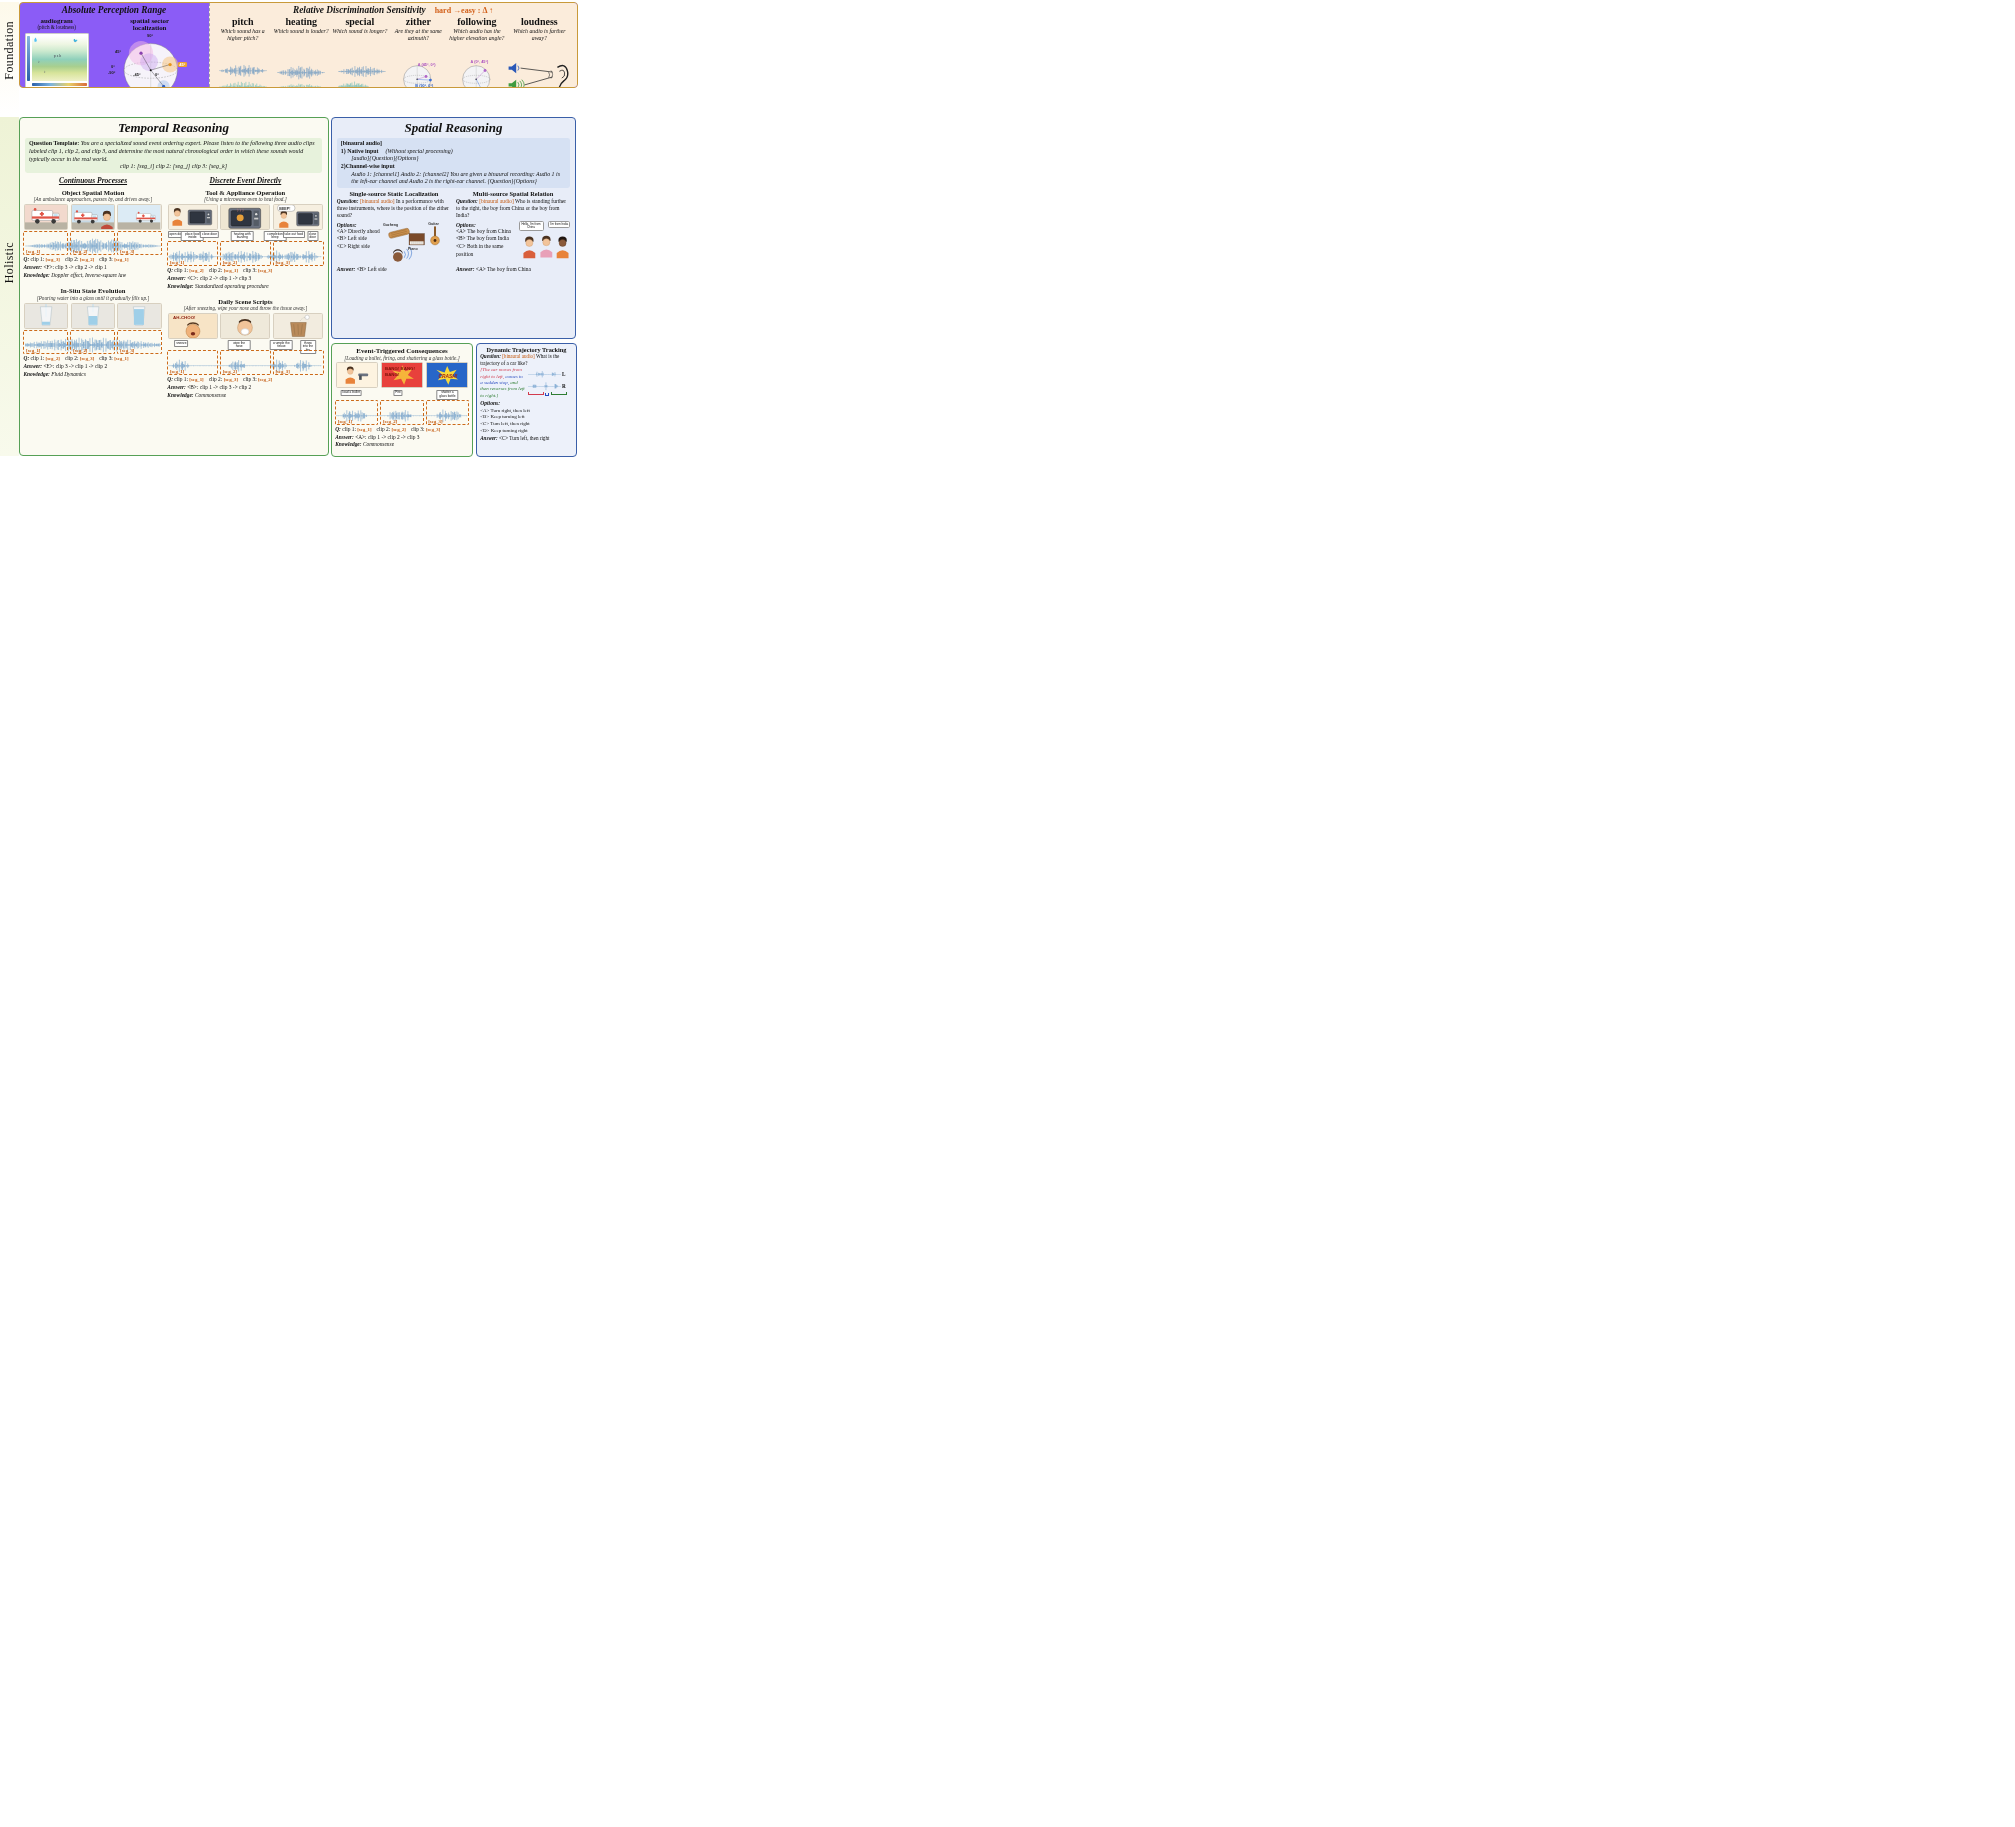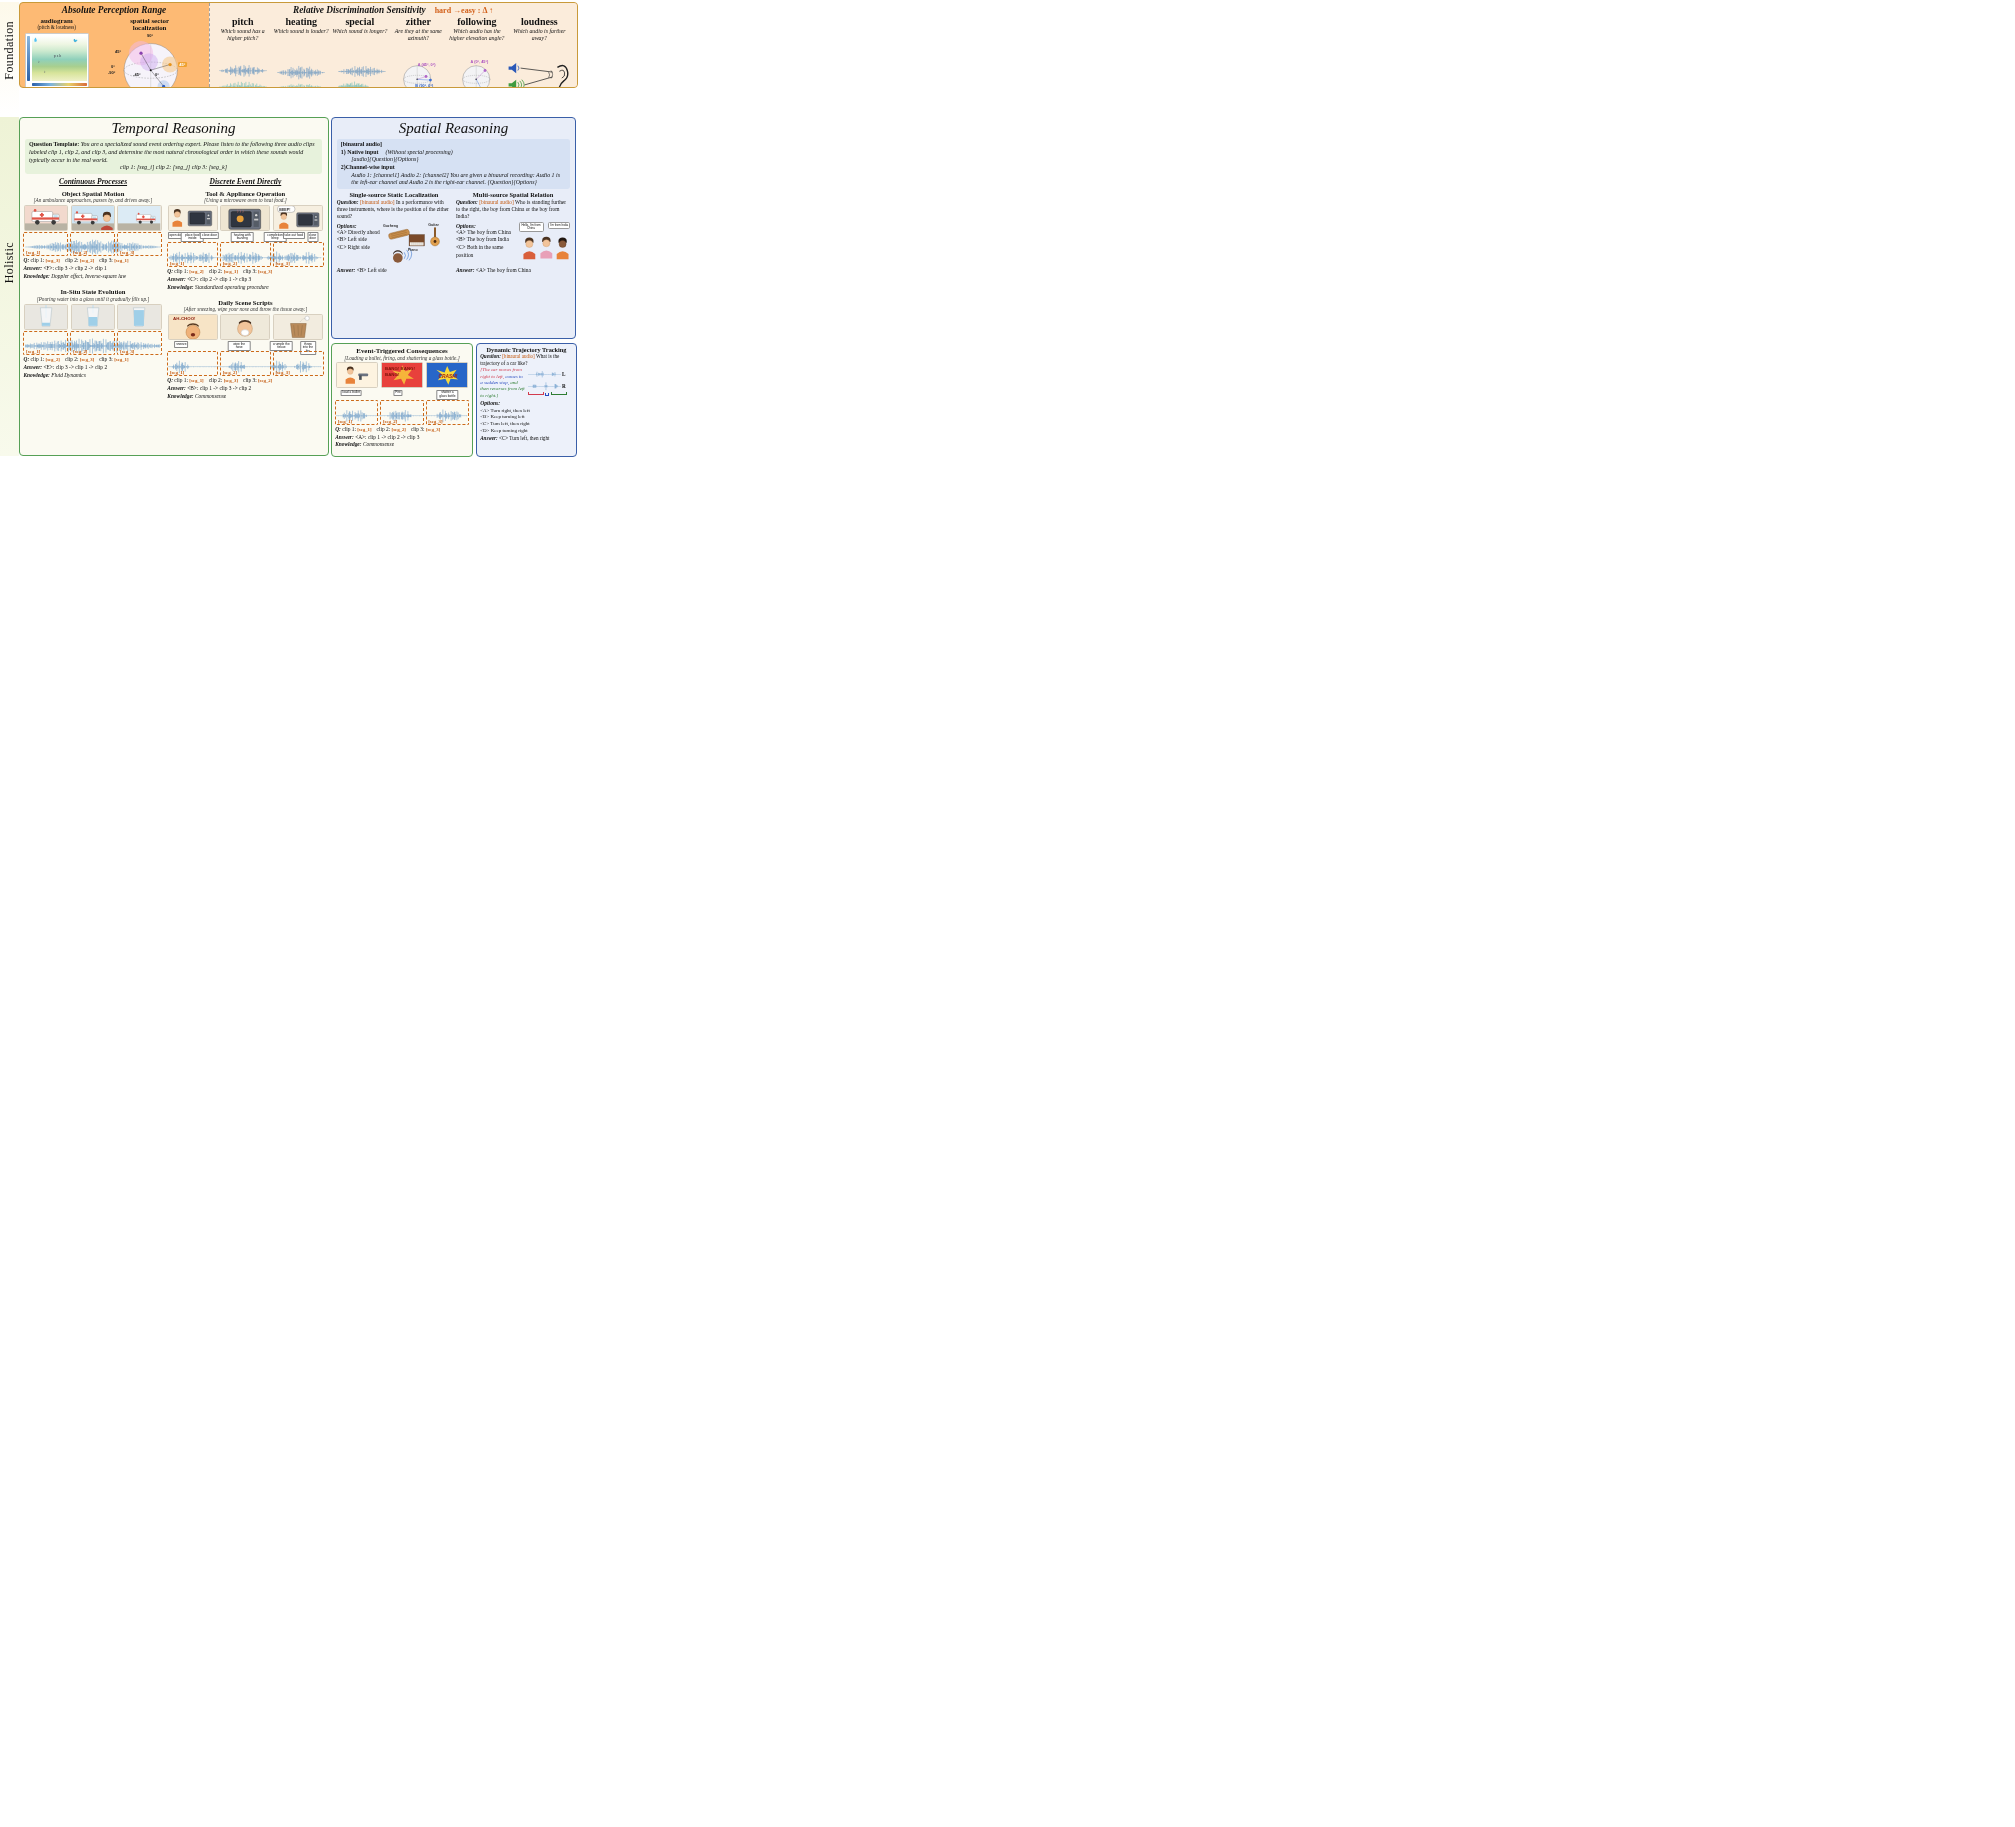--- a/index.html
+++ b/index.html
@@ -7,21 +7,21 @@
   .page{position:relative;width:579px;height:459px;background:#fff;overflow:hidden}
   
   .lstrip{position:absolute;left:0;width:18.5px}
   #strip-top{top:1.6px;height:113px;background:linear-gradient(180deg,#fdf9ea,#fff)}
   #strip-bot{top:117px;height:339px;background:linear-gradient(180deg,#eef3d6,#f8faec)}
   .vlabel{position:absolute;left:1.6px;writing-mode:vertical-rl;transform:rotate(180deg);font-size:12px;letter-spacing:0.4px;color:#111}
   #vl-foundation{top:21px}
   #vl-holistic{top:242px}
   
   .box{position:absolute;border-radius:4px}
-  #foundation{left:18.5px;top:1.6px;width:559px;height:86px;border:1.2px solid #c99a3a;background:#fdba74;display:flex;overflow:hidden}
+  #foundation{left:18.5px;top:1.6px;width:559px;height:86px;border:1.2px solid #c99a3a;background:#8b5cf6;display:flex;overflow:hidden}
   #temporal{left:18.5px;top:117px;width:310px;height:339px;border:1.2px solid #56a056;background:#fbfaf2;padding:1.6px 3.2px}
   #spatial{left:331px;top:117px;width:245px;height:222px;border:1.2px solid #3a5fa8;background:#e8edf8;padding:1.6px 3.2px}
   #eventbox{left:331px;top:343px;width:142px;height:114px;border:1.2px solid #56a056;background:#fbfaf2;padding:1.6px 3.2px}
   #dynamicbox{left:476px;top:343px;width:101px;height:114px;border:1.2px solid #3a5fa8;background:#edf1fa;padding:2px 3.2px}
   
   #found-left{width:189px;padding:2.4px 3.2px 1.6px}
   #found-right{flex:1;border-left:0.8px dashed #9aa0a6;background:#fbecdb;padding:2.4px 4px 1.6px}
   .bigtitle{font-size:9.3px;font-weight:bold;font-style:italic;text-align:center}
   .fr-titlerow{display:flex;justify-content:center;align-items:baseline;gap:8.9px}
   .hardnote{font-size:8px;font-weight:bold;color:#d2601a}
@@ -40,21 +40,21 @@
   .fcols{display:flex;margin-top:0.8px}
   .fcol{flex:1;display:flex;flex-direction:column;align-items:center;padding:0 1.2px}
   .fname{font-size:10px;font-weight:bold}
   .fq{font-style:italic;font-size:5.8px;text-align:center;line-height:1.22;min-height:31px;margin-top:0.8px}
   .fart{height:40px;display:flex;flex-direction:column;justify-content:center;align-items:center;gap:2.8px;position:relative}
   .metric{font-size:6.9px;margin-top:0.8px}
   .delta{color:#d2601a;font-weight:bold}
   .ablabel{position:absolute;font:bold 3.8px "Liberation Sans",sans-serif}
   .purple{color:#a94fc0}.blue{color:#2f5fc0}
   
-  #temporal h2,#spatial h2{font-size:15px;font-weight:normal;font-style:italic;text-align:center;margin:0.8px 0 1.6px}
+  #temporal h2,#spatial h2{font-size:13px;font-weight:bold;font-style:italic;text-align:center;margin:0.8px 0 1.6px}
   .tmplbox{background:#e7f2dc;border-radius:2.4px;margin:0 2.4px;padding:2px 4px;font-size:6px;line-height:1.3}
   .tmplbox .clipsline{text-align:center;font-style:italic}
   .tmplbox i{font-style:italic}
   .tcols{display:flex;gap:4.8px;padding:3.2px 0.8px 0}
   .tcol-l{width:139px}.tcol-r{flex:1}
   .colhead{font-size:7.5px;font-weight:bold;font-style:italic;text-decoration:underline;text-align:center;margin-bottom:0.8px}
   .card{margin-top:3.2px}
   .card h4,#eventbox h4{font-size:6.6px;text-align:center;margin-top:1.6px}
   .caption{font-style:italic;font-size:5.2px;text-align:center;color:#333;line-height:1.18;margin:0.4px 3.2px}
   .panels{display:flex;gap:2.4px;justify-content:center;margin:1.6px 0.8px}

